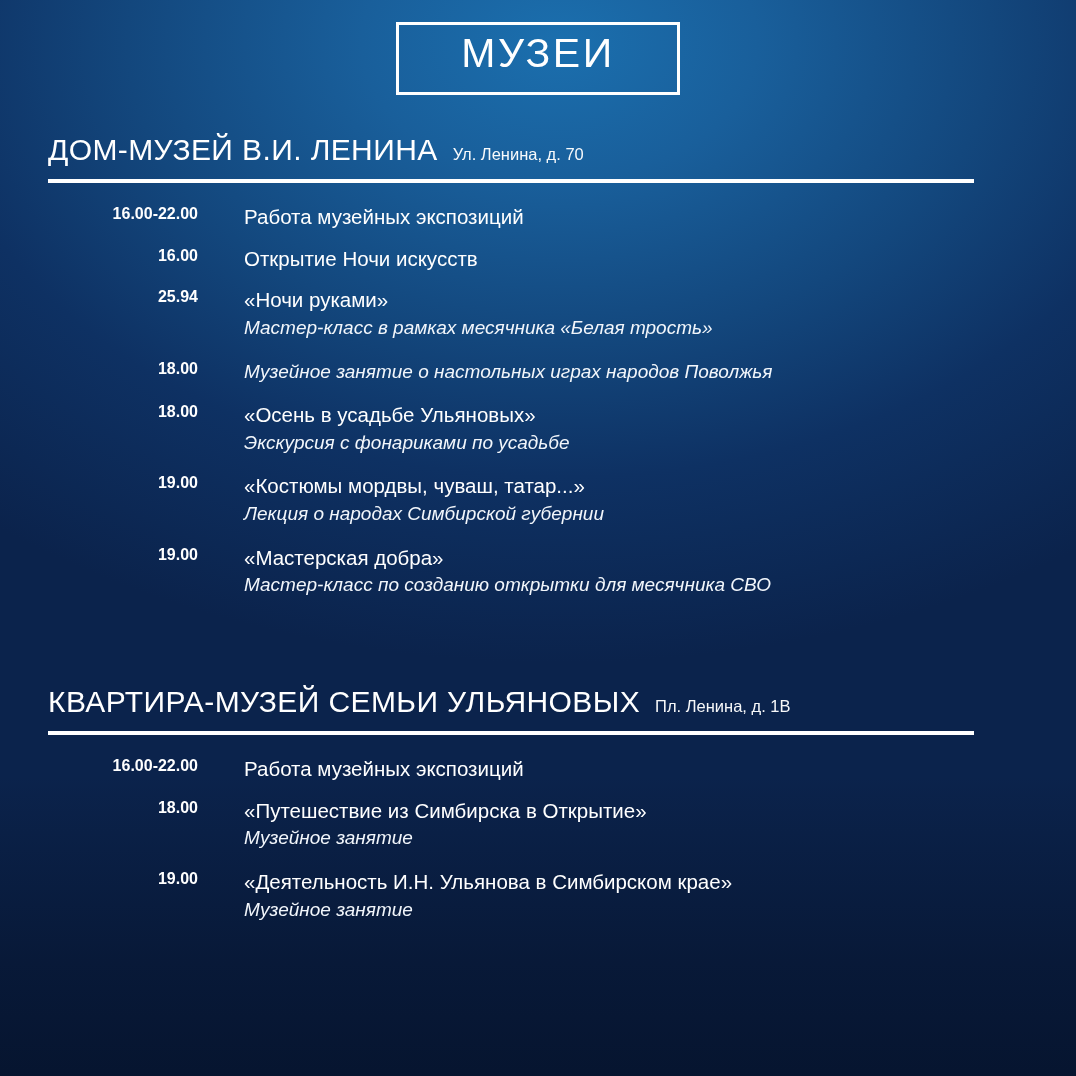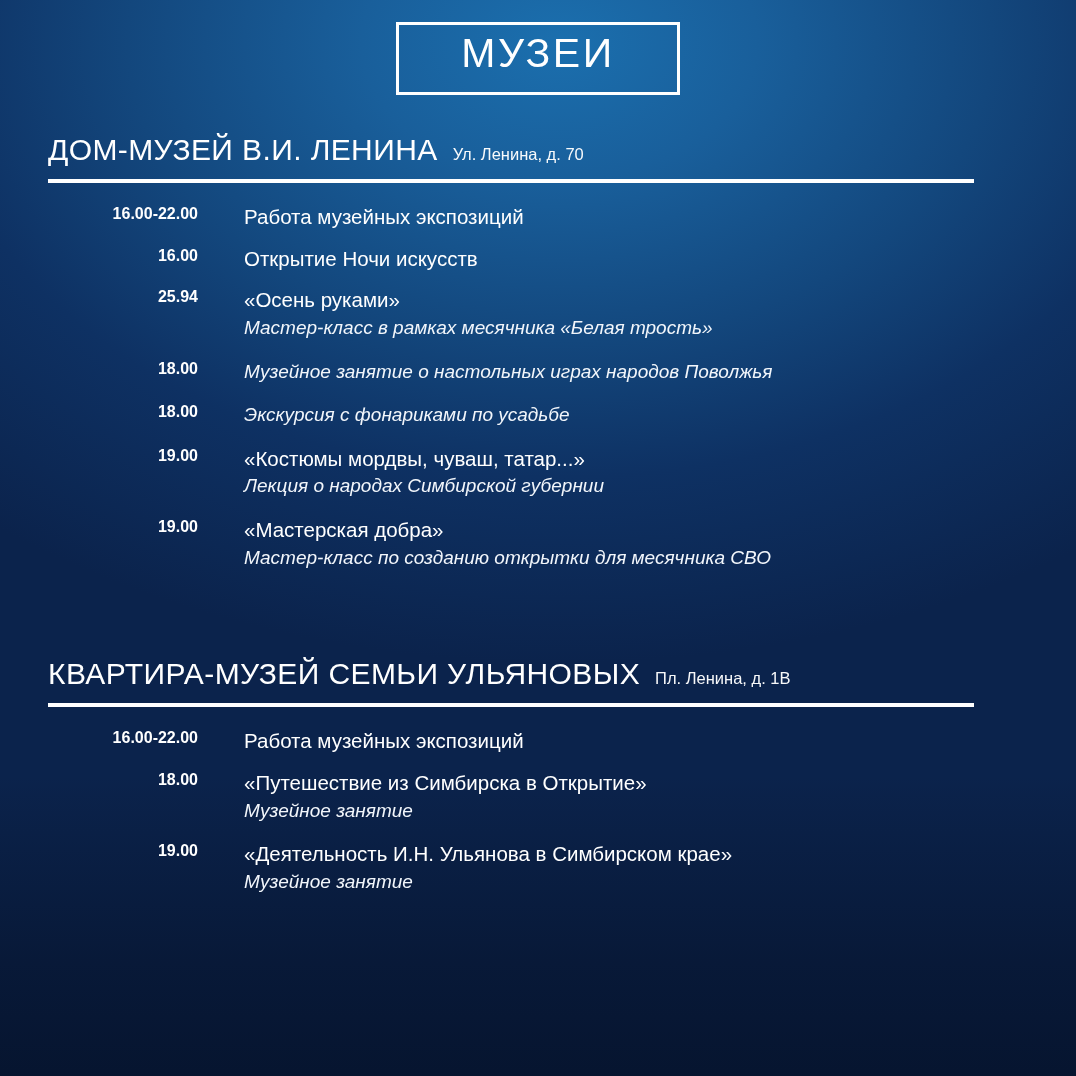--- a/index.html
+++ b/index.html
@@ -154,33 +154,34 @@
         </div>
         <div class="event tight">
           <div class="time">16.00</div>
           <div class="etext">
             <div class="ename">Открытие Ночи искусств</div>
           </div>
         </div>
         <div class="event">
           <div class="time">25.94</div>
           <div class="etext">
-            <div class="ename">«Осень руками»</div>
+            <div class="ename">«Ночи руками»</div>
             <div class="edesc">Мастер-класс в рамках месячника «Белая трость»</div>
           </div>
         </div>
         <div class="event">
           <div class="time">18.00</div>
           <div class="etext">
             <div class="edesc">Музейное занятие о настольных играх народов Поволжья</div>
           </div>
         </div>
         <div class="event">
           <div class="time">18.00</div>
           <div class="etext">
+            <div class="ename">«Осень в усадьбе Ульяновых»</div>
             <div class="edesc">Экскурсия с фонариками по усадьбе</div>
           </div>
         </div>
         <div class="event">
           <div class="time">19.00</div>
           <div class="etext">
             <div class="ename">«Костюмы мордвы, чуваш, татар...»</div>
             <div class="edesc">Лекция о народах Симбирской губернии</div>
           </div>
         </div>

